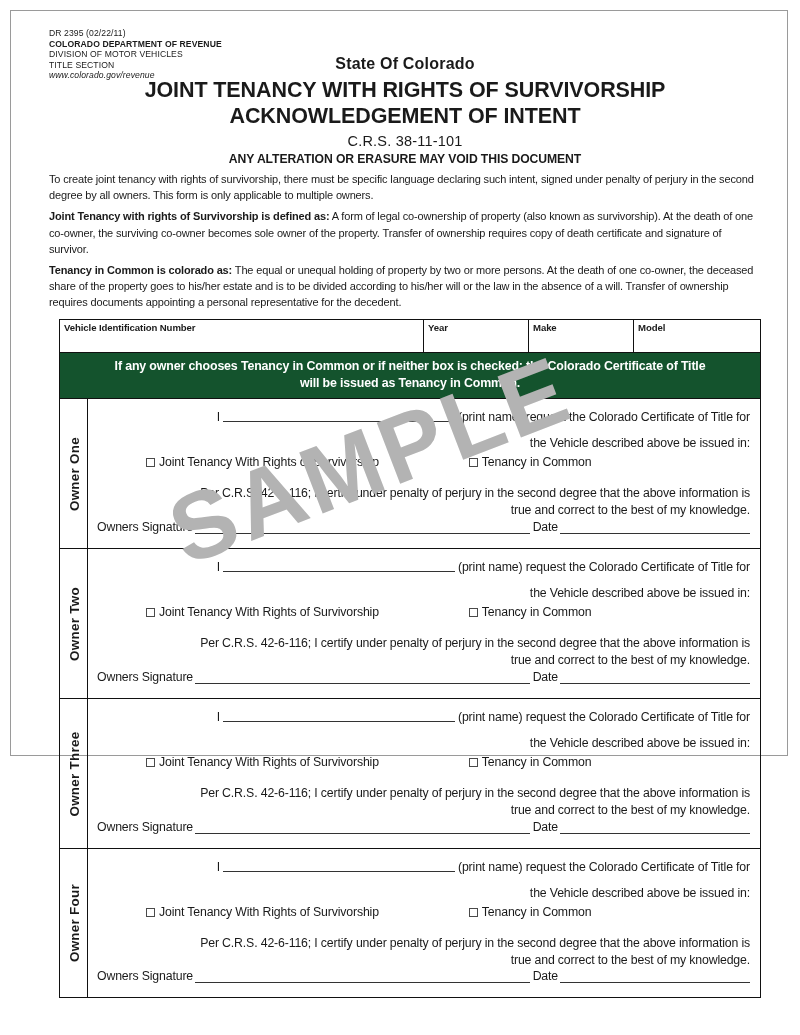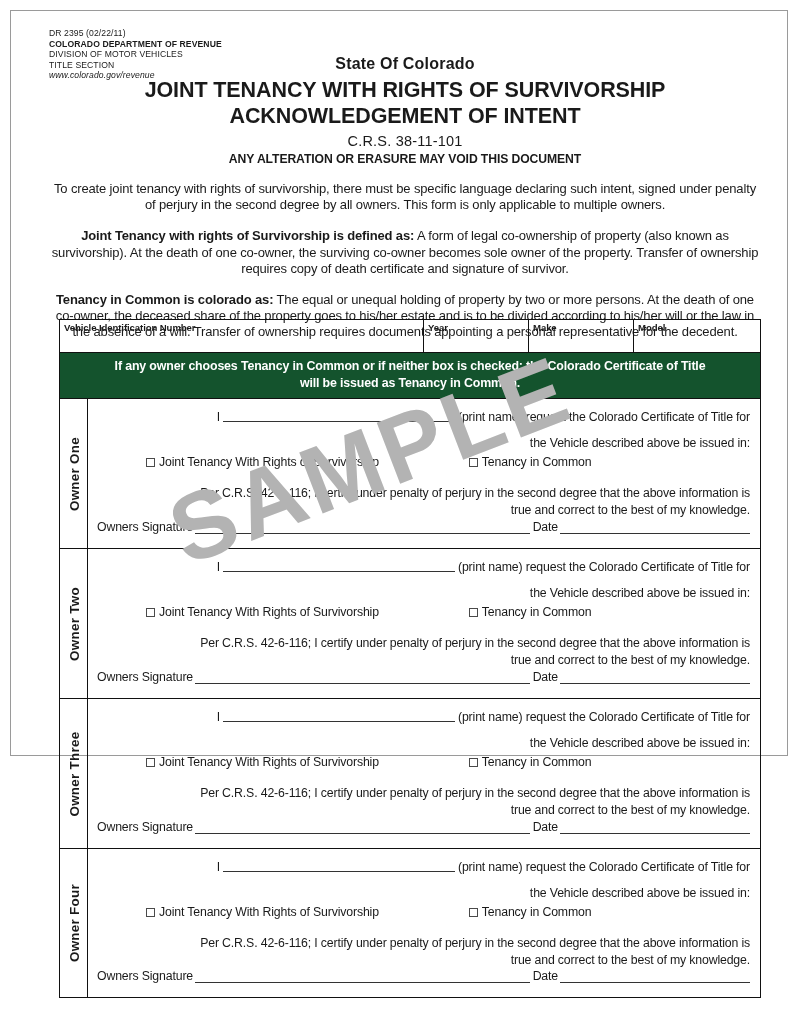--- a/index.html
+++ b/index.html
@@ -67,24 +67,24 @@
   }
   .alter {
     font-size: 12.2px;
     font-weight: bold;
     margin-top: 3px;
     letter-spacing: -0.1px;
   }
 
   
   .para {
-    font-size: 13px;
+    font-size: 11px;
     line-height: 16.2px;
-    margin-top: 15px;
-    text-align: center;
+    margin-top: 5px;
+    text-align: left;
     letter-spacing: -0.15px;
   }
   .para b { font-weight: bold; }
 
   
   .form-table {
     position: absolute;
     left: 48px;
     top: 308px;
     width: 702px;

